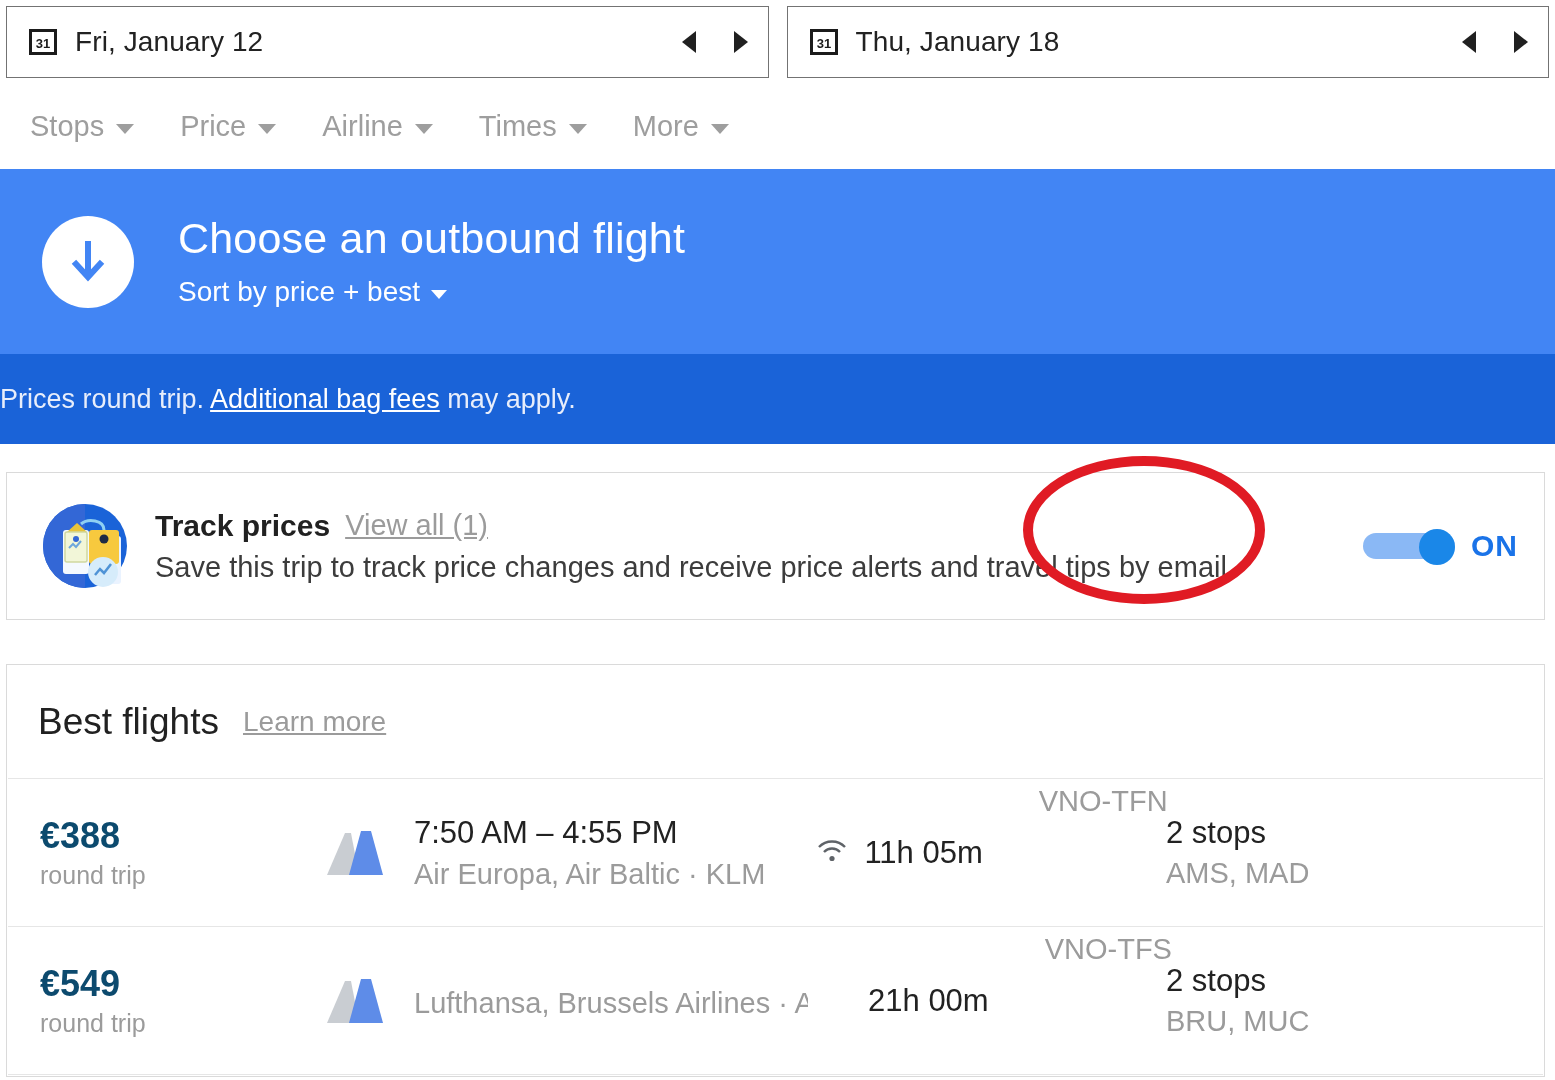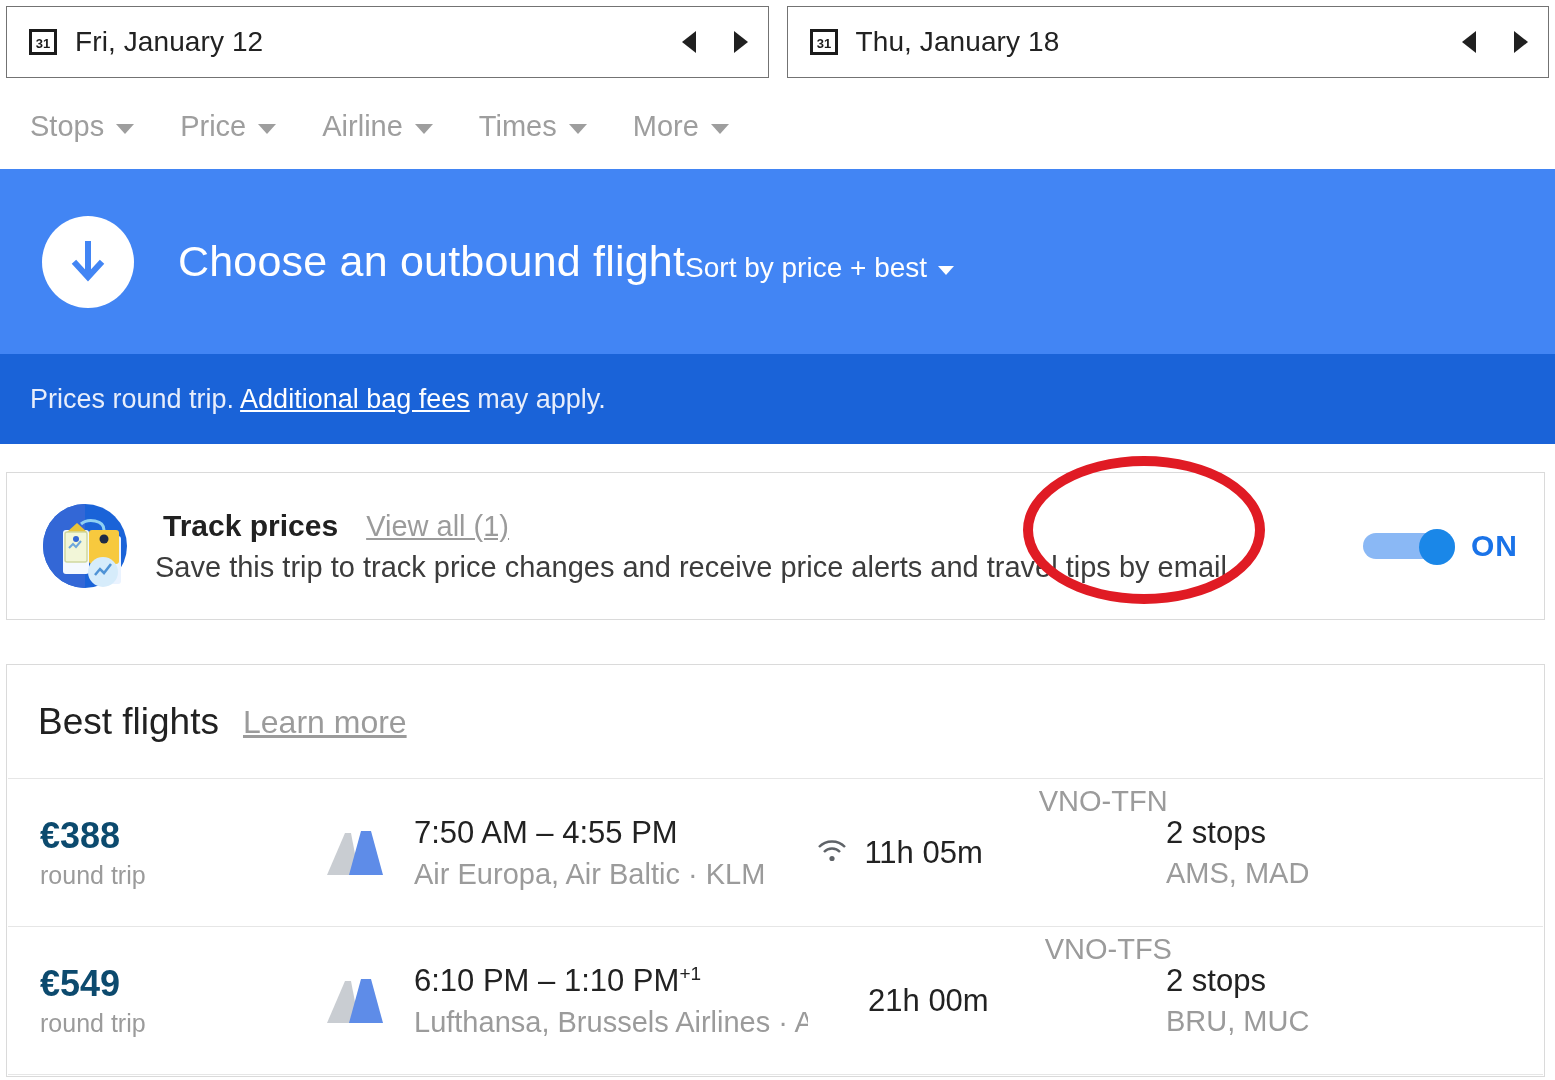--- a/index.html
+++ b/index.html
@@ -111,21 +111,21 @@
     width: 92px;
     height: 92px;
     border-radius: 50%;
     background: #ffffff;
     flex: none;
     display: flex;
     align-items: center;
     justify-content: center;
     margin-right: 44px;
   }
-  .banner-text { display: flex; flex-direction: row; justify-content: center; }
+  .banner-text { display: flex; flex-direction: column; justify-content: center; }
   .banner-title {
     font-size: 43px;
     color: #ffffff;
     line-height: 1.1;
     letter-spacing: .2px;
   }
   .banner-sort {
     display: flex;
     align-items: center;
     margin-top: 14px;
@@ -141,21 +141,20 @@
     border-right: 8px solid transparent;
     border-top: 9px solid #ffffff;
     margin-left: 11px;
     margin-top: 5px;
   }
   .subbanner {
     background: #1a63d8;
     height: 90px;
     display: flex;
     align-items: center;
-    padding-left: 30px;
     box-sizing: border-box;
   }
   .subbanner-text {
     font-size: 27px;
     color: #e8eefb;
   }
   .subbanner-text a {
     color: #ffffff;
     text-decoration: underline;
   }
@@ -179,23 +178,22 @@
     height: 88px;
     flex: none;
     margin-right: 26px;
   }
   .track-body {
     flex: 1 1 auto;
     min-width: 0;
   }
   .track-head {
     display: flex;
-    align-items: flex-end;
-    gap: 28px;
-    margin-left: 8px;
+    align-items: center;
+    gap: 15px;
   }
   .track-title {
     font-size: 30px;
     font-weight: bold;
     color: #212121;
   }
   .track-viewall {
     font-size: 29px;
     color: #9b9b9b;
     text-decoration: underline;
@@ -262,21 +260,21 @@
     align-items: center;
     padding-left: 30px;
     border-bottom: 1px solid #e6e6e6;
     gap: 24px;
   }
   .list-title {
     font-size: 37px;
     color: #212121;
   }
   .list-learn {
-    font-size: 32px;
+    font-size: 28px;
     color: #9b9b9b;
     text-decoration: underline;
     cursor: pointer;
   }
   .flight-row {
     height: 147px;
     display: flex;
     align-items: center;
     border-bottom: 1px solid #e6e6e6;
     position: relative;
@@ -547,21 +545,20 @@
     </div>
 
     <div class="col-logo">
       <svg width="74" height="56" viewBox="0 0 74 56">
         <path d="M6 50 L38 50 L30 8 L24 8 Z" fill="#c9cdd2"></path>
         <path d="M28 50 L62 50 L50 6 L40 6 Z" fill="#5e8ce8"></path>
       </svg>
     </div>
 
     <div class="col-times">
-      <div class="times-main"><span>6:10 PM – 1:10 PM</span><span class="times-sup">+1</span></div>
       <div class="times-sub">Lufthansa, Brussels Airlines · Air Baltic</div>
     </div>
 
     <div class="col-duration">
       <div class="dur-main-line">
         <span class="dur-main dur-pad">21h 00m</span>
       </div>
       <div class="dur-sub dur-pad">VNO-TFS</div>
     </div>
 

